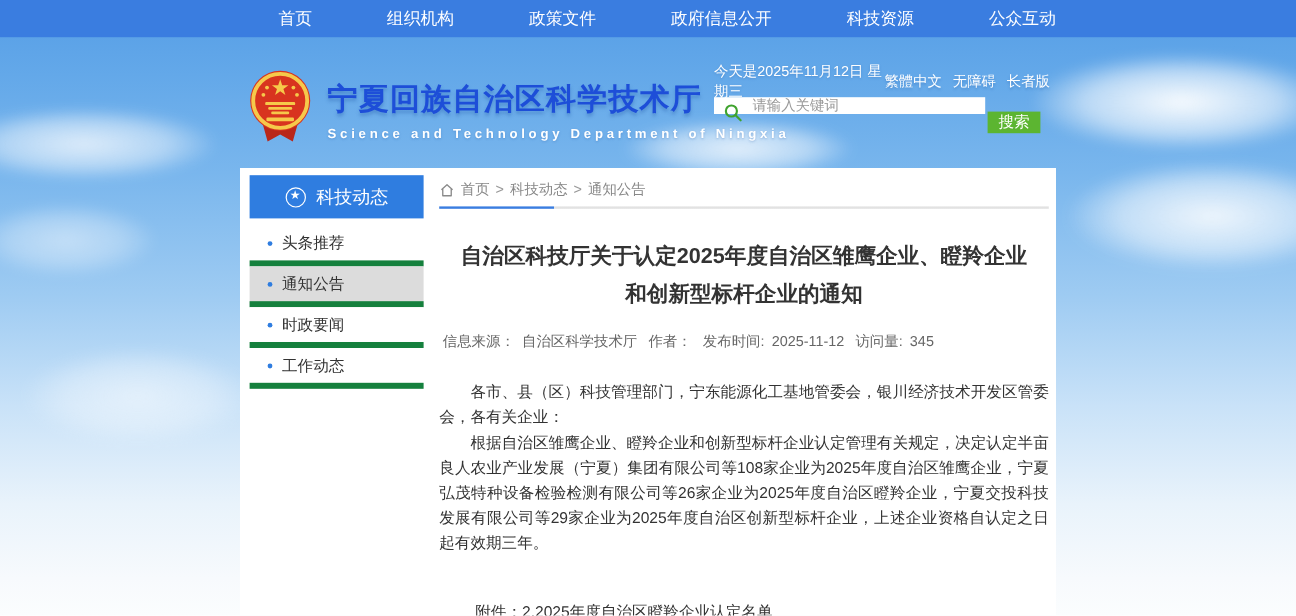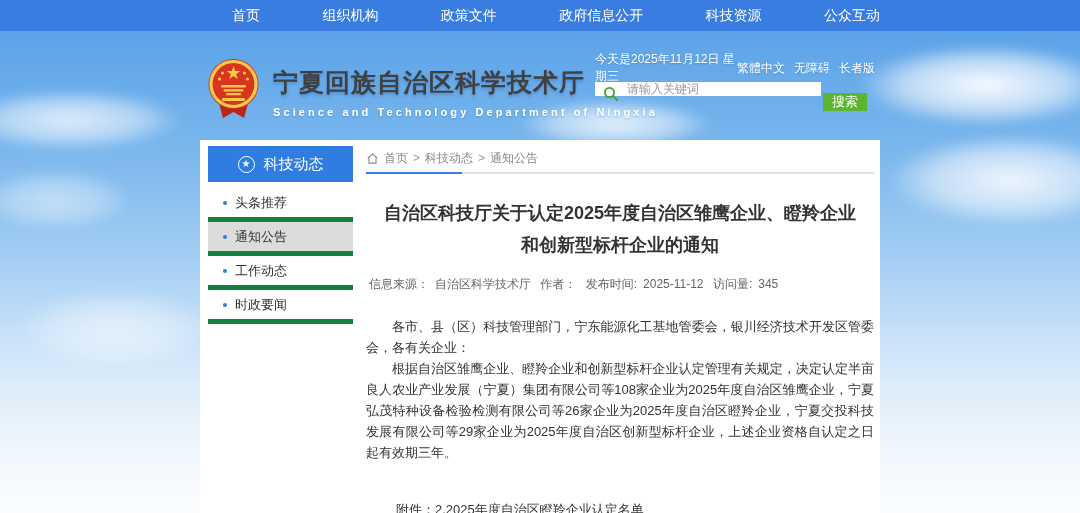--- a/index.html
+++ b/index.html
@@ -31,21 +31,21 @@
   }
   .nav-item {
     color: #ffffff; font-size: 14px; cursor: pointer; white-space: nowrap;
   }
 
   
   .brand { position: absolute; left: 206px; top: 58px; display: flex; cursor: pointer; }
   .brand-emblem { width: 55px; height: 66px; flex: 0 0 auto; }
   .brand-text { margin-left: 12px; padding-top: 8px; }
   .site-title {
-    color: #404040; font-size: 25px; font-weight: bold; letter-spacing: 1px;
+    color: #1d4ed8; font-size: 25px; font-weight: bold; letter-spacing: 1px;
     text-shadow: 0 2px 3px rgba(30,80,160,0.35); white-space: nowrap;
   }
   .site-subtitle {
     margin-top: 7px; color: #ffffff; font-size: 11px; letter-spacing: 3.1px;
     text-shadow: 0 1px 2px rgba(30,80,160,0.3); white-space: nowrap; font-weight: bold;
   }
 
   .topinfo {
     position: absolute; left: 595px; top: 51px; width: 280px;
     display: flex; justify-content: space-between; align-items: center;
@@ -200,25 +200,25 @@
     <div class="sidebar-item">
       <span class="bullet"></span>
       <span>头条推荐</span>
     </div>
     <div class="sidebar-item active">
       <span class="bullet"></span>
       <span>通知公告</span>
     </div>
     <div class="sidebar-item">
       <span class="bullet"></span>
+      <span>时政要闻</span>
+    </div>
+    <div class="sidebar-item">
+      <span class="bullet"></span>
       <span>工作动态</span>
-    </div>
-    <div class="sidebar-item">
-      <span class="bullet"></span>
-      <span>时政要闻</span>
     </div>
   </div>
 </div>
 
 <div class="content">
   <div class="breadcrumb">
     <svg width="13" height="13" viewBox="0 0 14 14">
       <path d="M2 6.5 L7 2 L12 6.5 M3.2 6 V12 H10.8 V6" fill="none" stroke="#8a8a8a" stroke-width="1.2" stroke-linejoin="round"></path>
     </svg>
     <span class="bc-link">首页</span>

